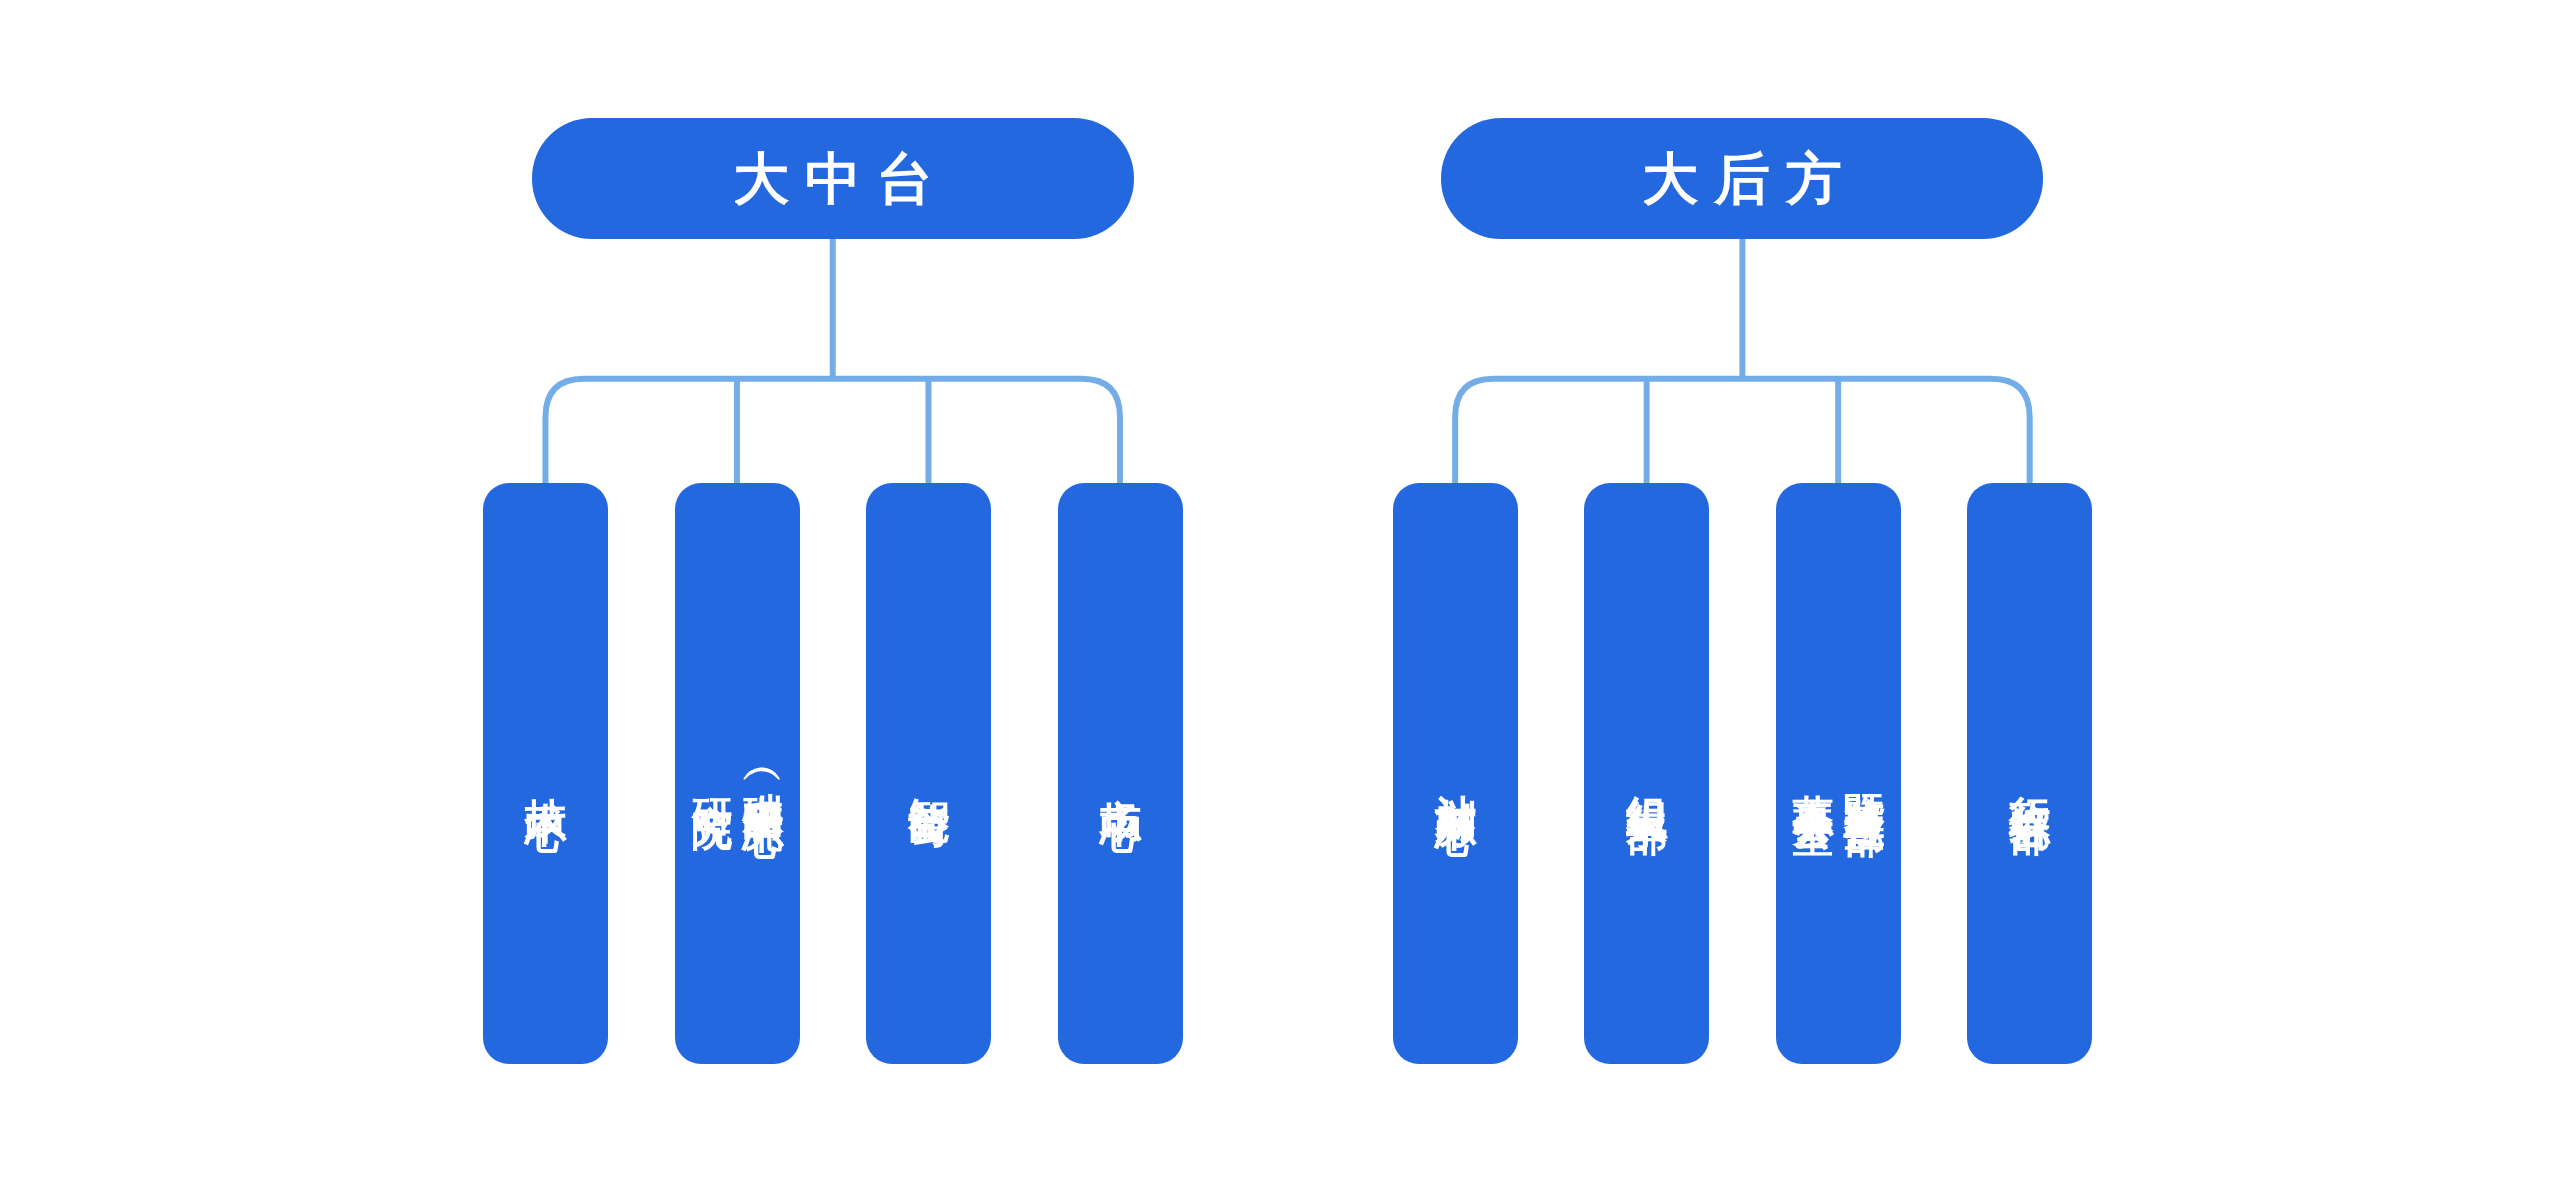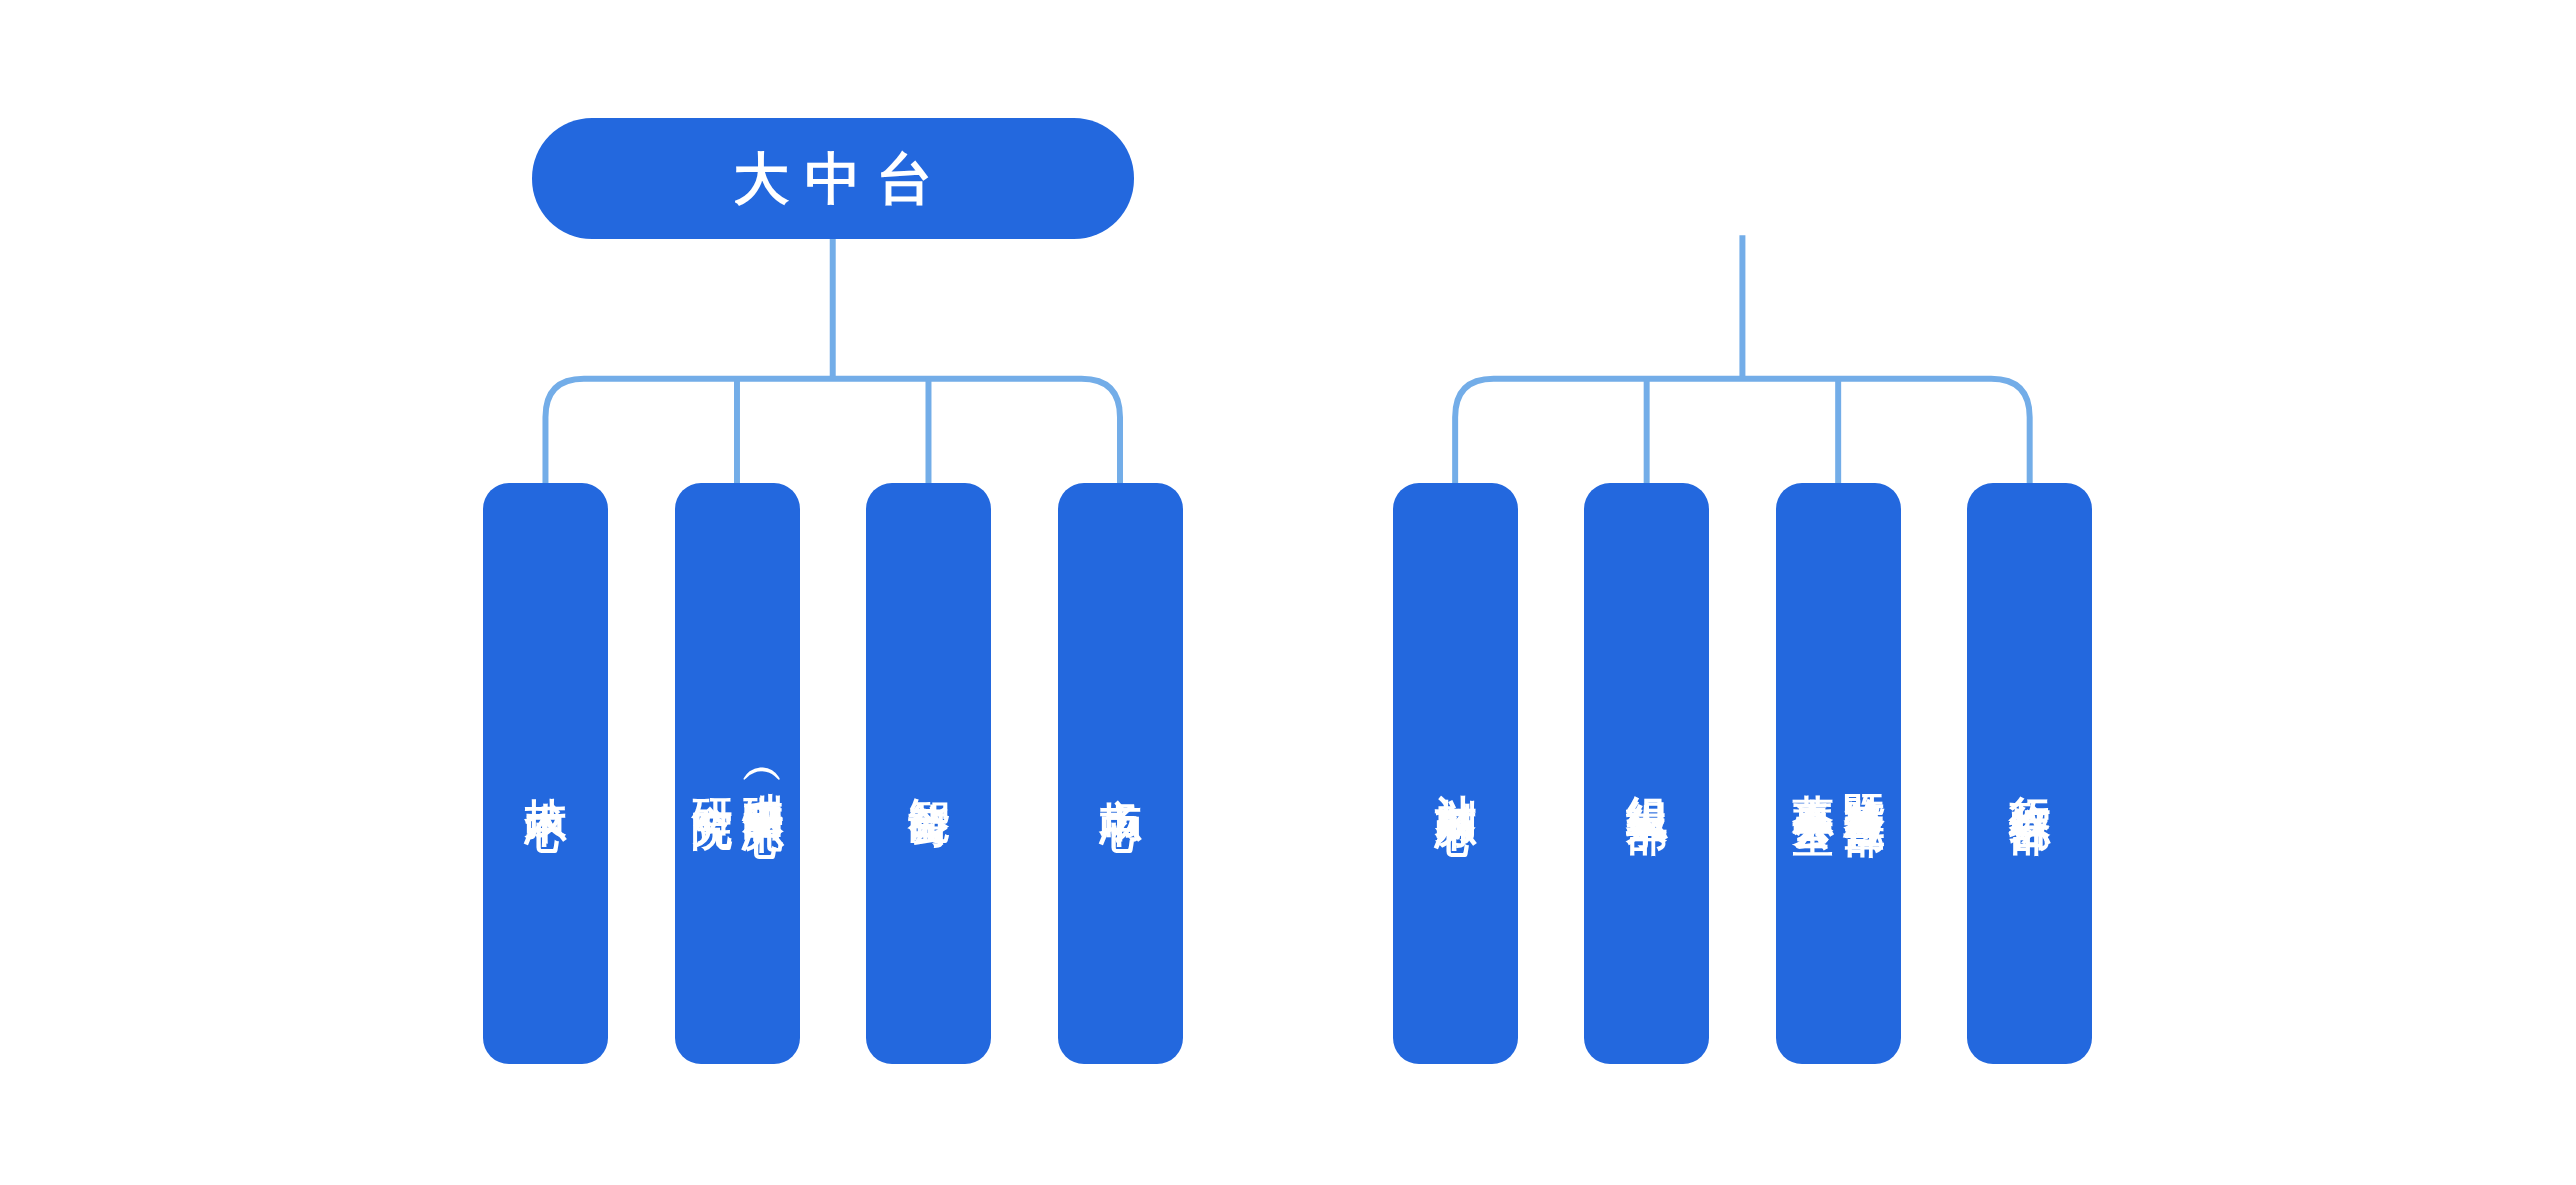--- a/index.html
+++ b/index.html
@@ -111,20 +111,23 @@
     <span class="vbox-label">研究院
 （碳中和研究中心）</span>
   </div>
   <div class="vbox g1-b3">
     <span class="vbox-label">智能公司</span>
   </div>
   <div class="vbox g1-b4">
     <span class="vbox-label">市场中心</span>
   </div>
 
+  <div class="pill pill-2">
+    <span class="pill-label">大后方</span>
+  </div>
 
   <div class="vbox g2-b1">
     <span class="vbox-label">计划财务中心</span>
   </div>
   <div class="vbox g2-b2">
     <span class="vbox-label">组织人事部</span>
   </div>
   <div class="vbox g2-b3">
     <span class="vbox-label">董事会办公室
 暨监督检查部</span>

